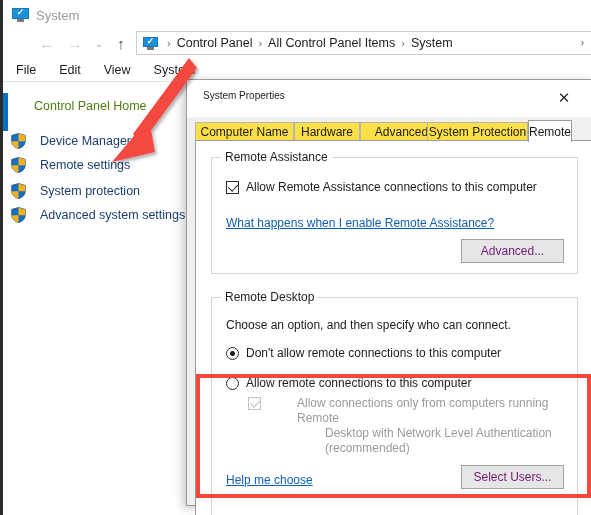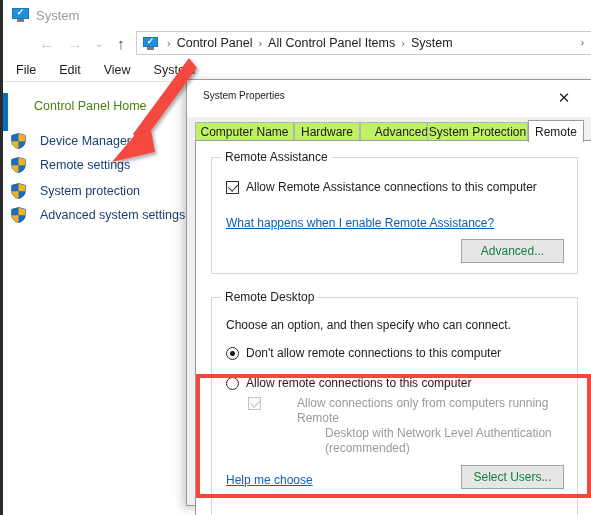--- a/index.html
+++ b/index.html
@@ -62,21 +62,21 @@
     position:absolute; left:186px; top:79px; width:405px; height:427px;
     background:#f0f0f0; border:1px solid #9b9b9b; border-right:none;
     box-shadow: -3px 2px 9px rgba(0,0,0,0.22);
   }
   .dlg-titlebar { position:absolute; left:0; top:0; width:405px; height:37px; background:#ffffff; }
   .dlg-title { position:absolute; left:16px; top:10px; font-size:10px; color:#1c1c1c; }
   .dlg-close { position:absolute; left:362px; top:6px; width:30px; height:24px; text-align:center; line-height:24px; font-size:15px; color:#2b2b2b; }
 
   .tabstrip { position:absolute; left:8px; top:40px; width:397px; height:21px; }
   .tab {
-    position:absolute; top:2px; height:19px; background:#bef264;
+    position:absolute; top:2px; height:19px; background:#fde047;
     border:1px solid #b4b4b4; border-bottom:none;
     font-size:12px; color:#1c1c1c; display:flex; align-items:center; justify-content:center;
   }
   .tab.active { top:0; height:22px; background:#ffffff; border-color:#9b9b9b; z-index:3; }
 
   .tabpage {
     position:absolute; left:8px; top:60px; width:397px; height:440px;
     background:#ffffff; border:1px solid #9b9b9b; border-right:none;
   }
 
@@ -91,21 +91,21 @@
   .cbx { width:13px; height:13px; border:1px solid #2b2b2b; background:#ffffff; position:relative; flex:none; margin-top:1px; }
   .cbx.checked::after { content:""; position:absolute; left:3px; top:0px; width:5px; height:8px; border:solid #2b2b2b; border-width:0 1.6px 1.6px 0; transform:rotate(42deg); }
   .cbx.disabled { border-color:#c3c3c3; background:#fbfbfb; }
   .cbx.disabled.checked::after { border-color:#c3c3c3; }
 
   .rdo { width:13px; height:13px; border:1px solid #2b2b2b; border-radius:50%; background:#ffffff; position:relative; flex:none; margin-top:1px; }
   .rdo.sel::after { content:""; position:absolute; left:3px; top:3px; width:5px; height:5px; border-radius:50%; background:#1c1c1c; }
 
   .btn {
     position:absolute; background:#e6e6e6; border:1px solid #a2a2a2;
-    font-size:12px; color:#15803d; display:flex; align-items:center; justify-content:center;
+    font-size:12px; color:#701a75; display:flex; align-items:center; justify-content:center;
   }
 
   .redbox { position:absolute; border:4px solid #f4483f; }
   .arrow { position:absolute; left:100px; top:52px; width:110px; height:120px; }
 </style>
 </head>
 <body>
 
 <div id="root">
 
@@ -200,21 +200,21 @@
   <div class="dialog">
     <div class="dlg-titlebar"></div>
     <div class="dlg-title">System Properties</div>
     <div class="dlg-close">✕</div>
 
     <div class="tabstrip">
       <div class="tab" style="left:0px; width:99px;">Computer Name</div>
       <div class="tab" style="left:99px; width:66px;">Hardware</div>
       <div class="tab" style="left:165px; width:83px;">Advanced</div>
       <div class="tab" style="left:232px; width:101px;">System Protection</div>
-      <div class="tab active" style="left:333px; width:56px;">Remote</div>
+      <div class="tab active" style="left:333px; width:44px;">Remote</div>
     </div>
 
     <div class="tabpage">
 
       <div class="group" style="left:15px; top:16px; width:367px; height:117px;">
         <span class="legend">Remote Assistance</span>
 
         <div class="row" style="left:14px; top:22px;">
           <span class="cbx checked"></span>
           <span class="txt">Allow Remote Assistance connections to this computer</span>

